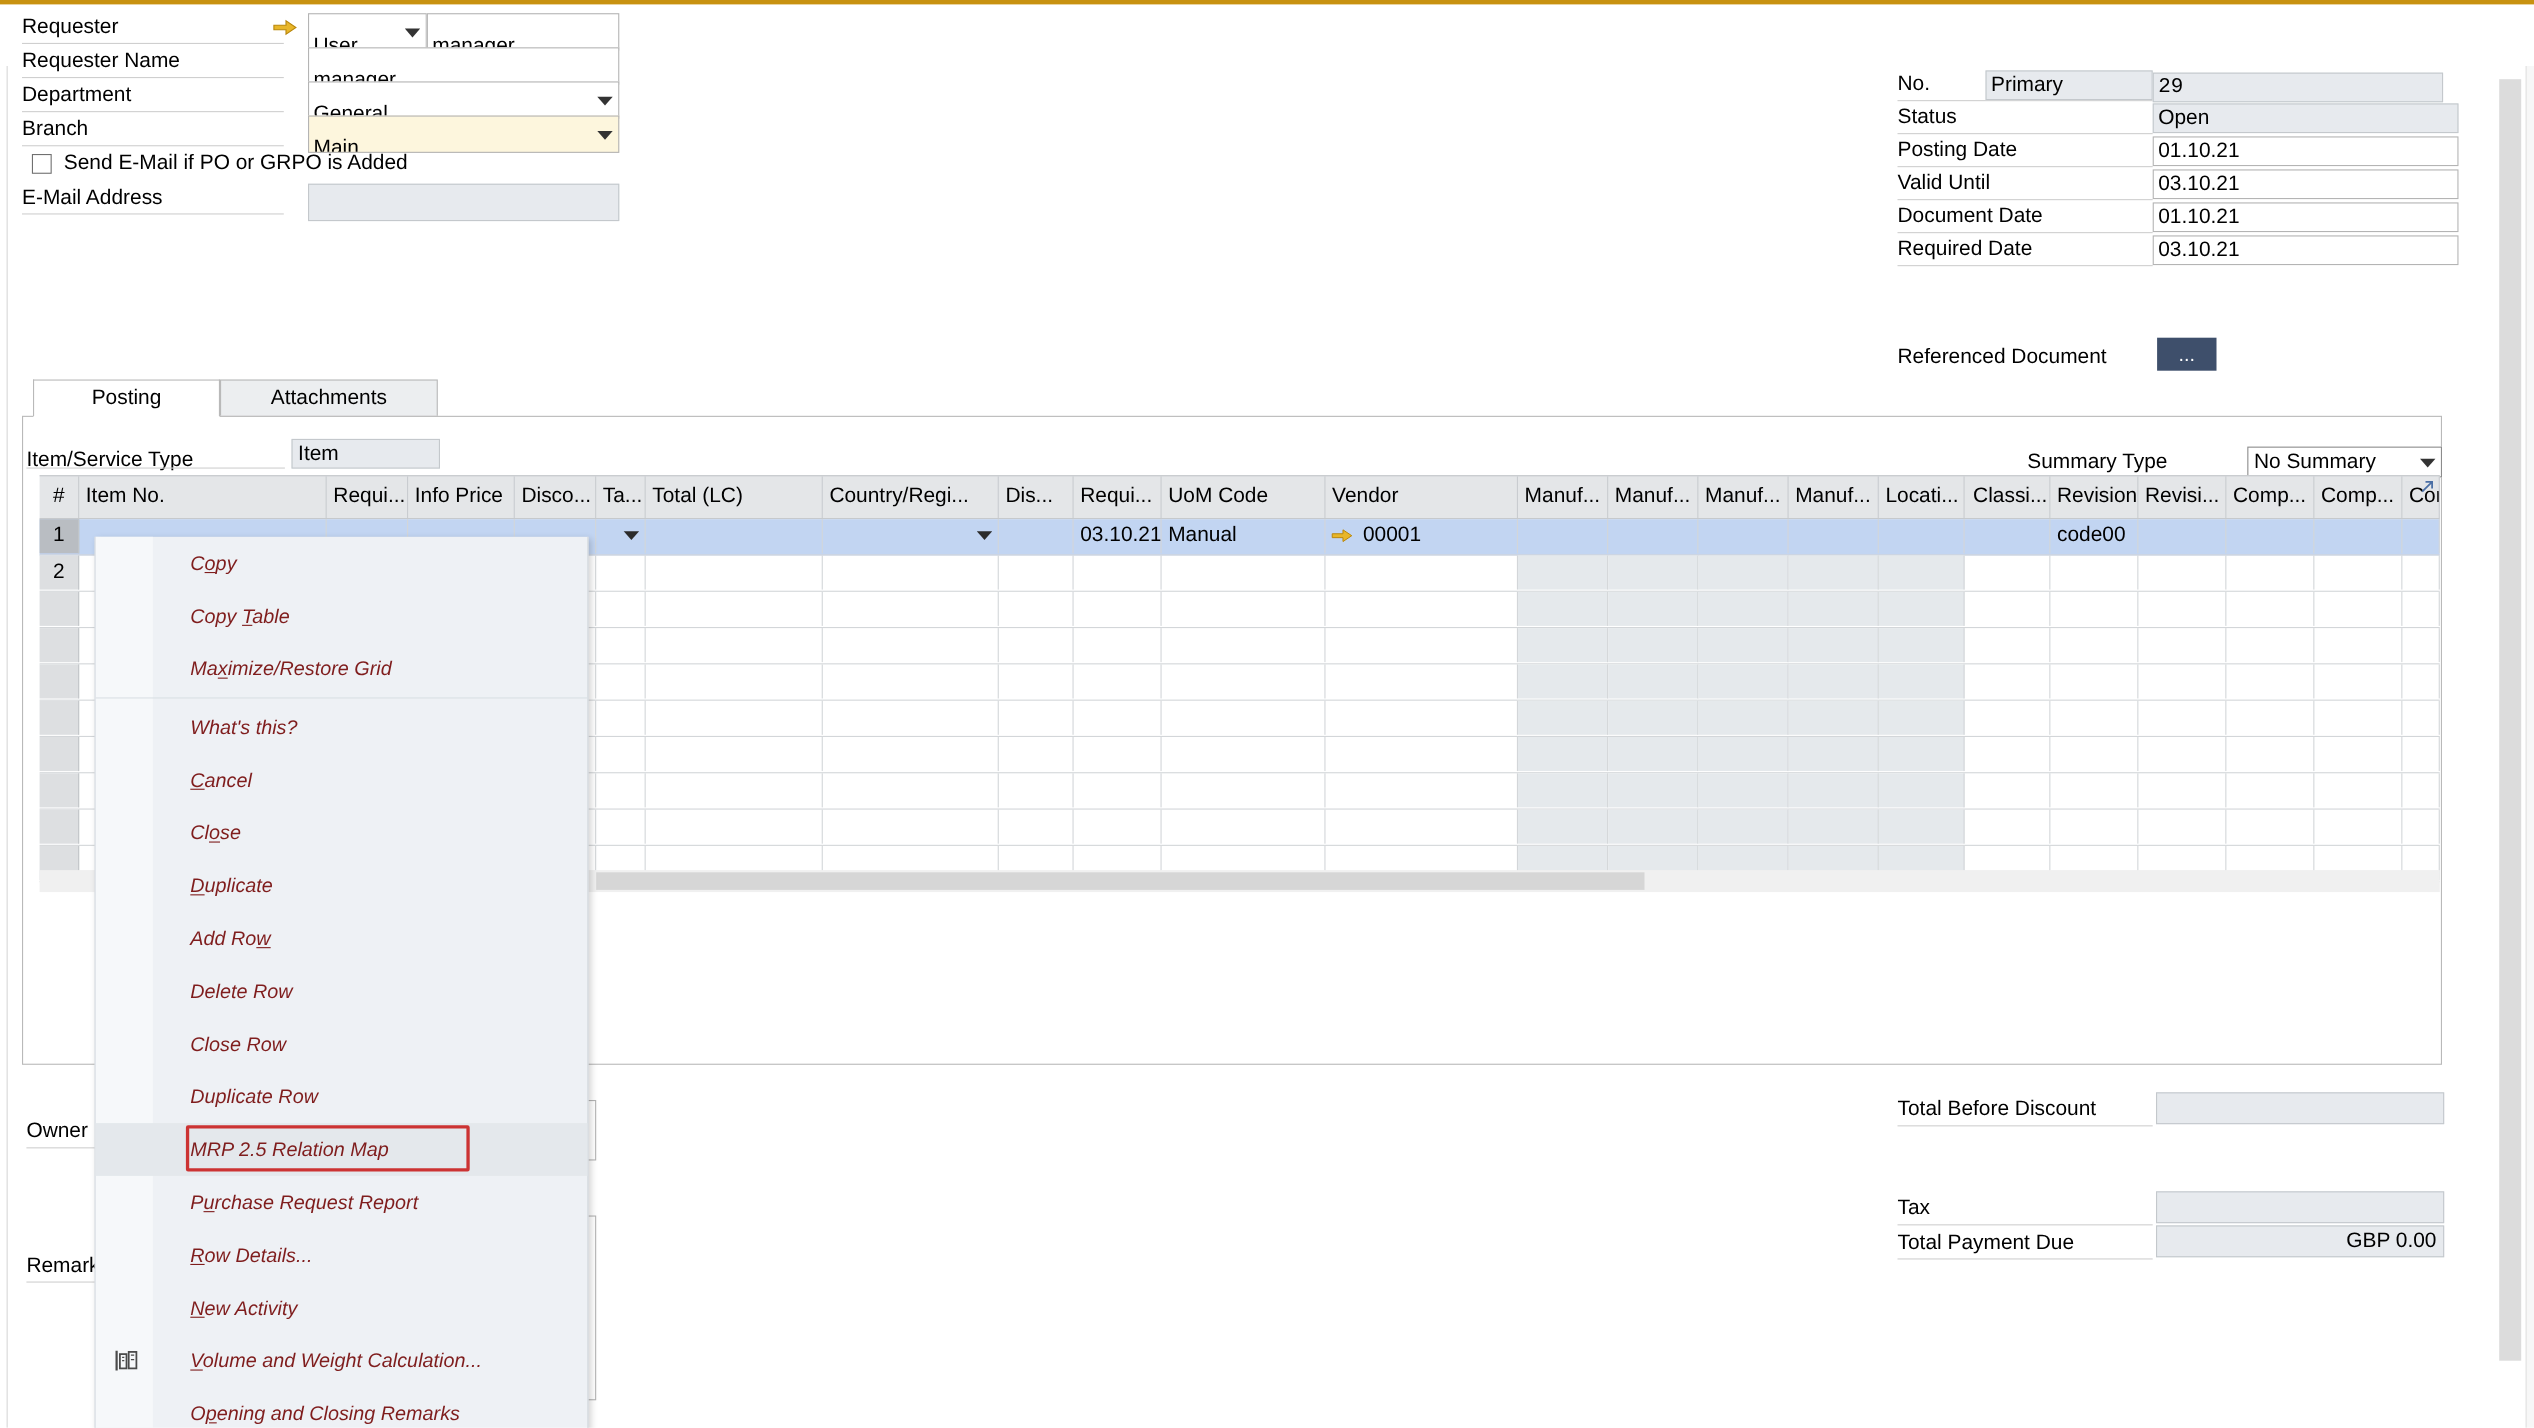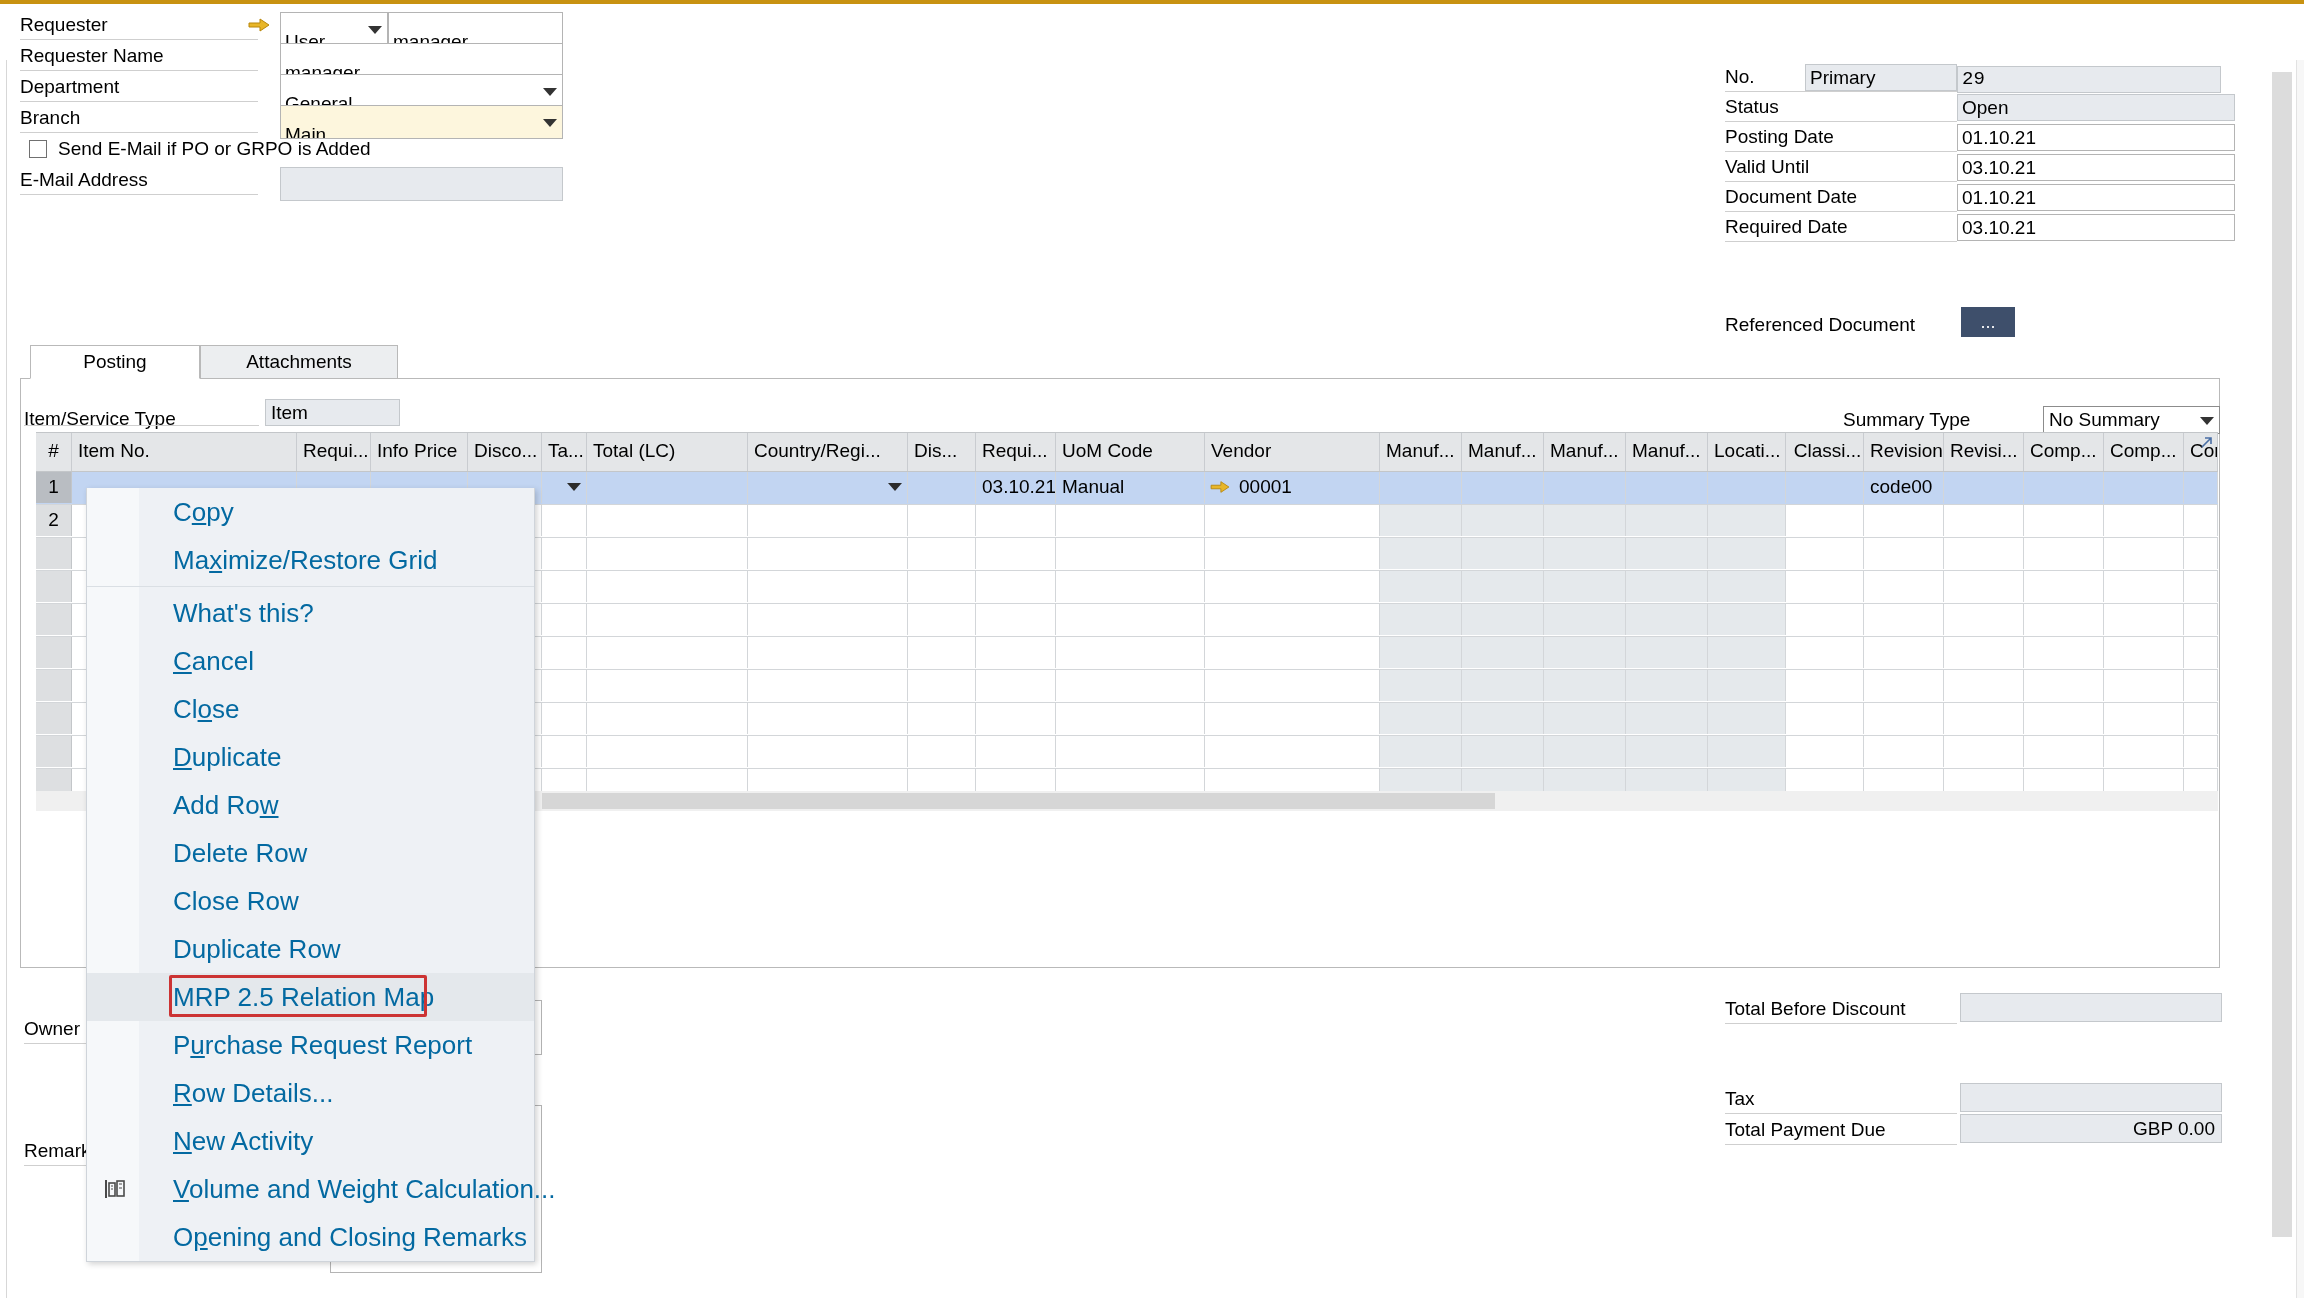--- a/index.html
+++ b/index.html
@@ -330,25 +330,26 @@
   .ctx-gutter {
     position: absolute; left: 0; top: 0;
     width: 52px; height: 100%;
     background: #f6f8fa;
   }
   .ctx-item {
     position: relative;
     height: 48px;
     line-height: 48px;
     padding-left: 86px;
-    font-size: 26px;
-    color: #0369a1;
+    font-size: 18px;
+    color: #7f1d1d;
     white-space: nowrap;
     cursor: default;
     z-index: 2;
+    font-style: italic;
   }
   .ctx-item.hover { background: #e4e8ec; }
   .ctx-sep {
     position: relative;
     height: 1px;
     background: #dadfe4;
     margin: 2px 0 2px 0;
     z-index: 2;
   }
   .ctx-item u { text-decoration: underline; text-underline-offset: 2px; }
@@ -839,20 +840,21 @@
   <div class="tot-box" style="left:1960px; top:1114px; width:262px;">GBP 0.00</div>
 
   <div class="right-border"></div>
   <div class="vscroll-track"></div>
   <div class="vscroll-thumb"></div>
 
   <div class="ctxmenu">
     <div class="ctx-gutter"></div>
 
     <div class="ctx-item">C<u>o</u>py</div>
+    <div class="ctx-item">Copy <u>T</u>able</div>
     <div class="ctx-item">Ma<u>x</u>imize/Restore Grid</div>
     <div class="ctx-sep"></div>
     <div class="ctx-item">What's this?</div>
     <div class="ctx-item"><u>C</u>ancel</div>
     <div class="ctx-item">Cl<u>o</u>se</div>
     <div class="ctx-item"><u>D</u>uplicate</div>
     <div class="ctx-item">Add Ro<u>w</u></div>
     <div class="ctx-item">Delete Row</div>
     <div class="ctx-item">Close Row</div>
     <div class="ctx-item">Duplicate Row</div>

